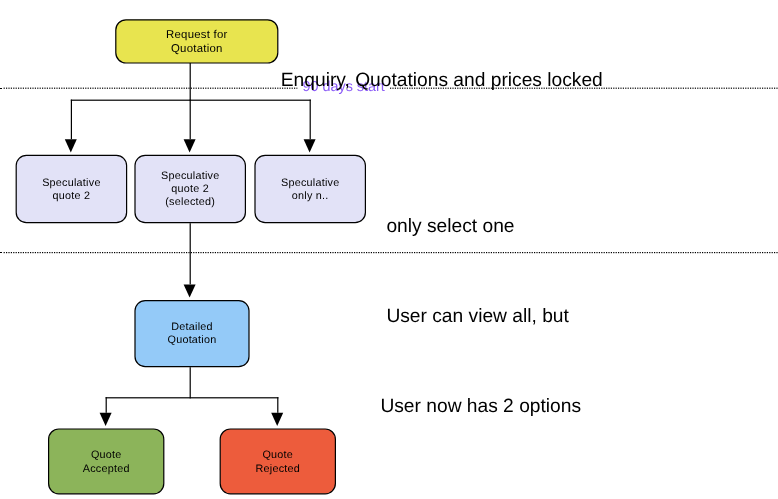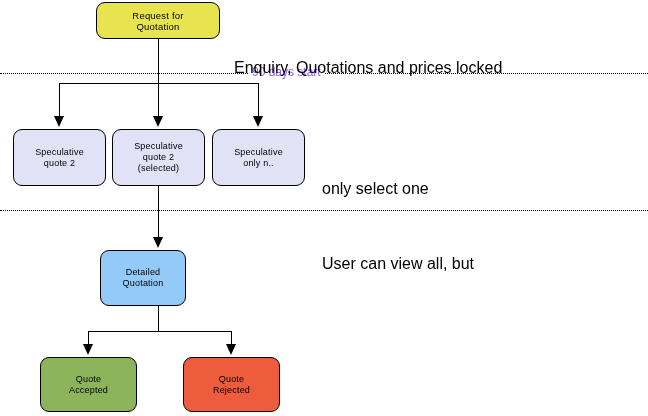--- a/index.html
+++ b/index.html
@@ -23,25 +23,25 @@
     justify-content:center;
     text-align:center;
     color:#000000;
     font-size:9px;
     line-height:11px;
     letter-spacing:0.2px;
     z-index:4;
   }
   .node .ln{display:block;white-space:nowrap;}
 
-  #node-rfq{left:96px;top:2px;width:124px;height:37px;background:#e8e44f;font-size:9.5px;}
+  #node-rfq{left:96px;top:16px;width:136px;height:37px;background:#e8e44f;font-size:9.5px;}
   #node-spec1{left:13px;top:129px;width:93px;height:57px;background:#e2e2f7;}
   #node-spec2{left:112px;top:129px;width:93px;height:57px;background:#e2e2f7;}
   #node-spec3{left:212px;top:129px;width:93px;height:57px;background:#e2e2f7;}
-  #node-detailed{left:100px;top:250px;width:86px;height:56px;background:#94caf8;}
+  #node-detailed{left:112px;top:250px;width:96px;height:56px;background:#94caf8;}
   #node-accepted{left:40px;top:357px;width:97px;height:55px;background:#8cb45a;}
   #node-rejected{left:183px;top:357px;width:97px;height:55px;background:#ed5c3c;}
 
   
   .annot{
     position:absolute;
     color:#000000;
     font-size:16px;
     line-height:25px;
     white-space:pre;
@@ -179,14 +179,17 @@
 
   <div class="annot" id="annot-1">
     <div>Enquiry, Quotations and prices locked</div>
   </div>
 
   <div class="annot" id="annot-2">
     <div>only select one</div>
     <div>User can view all, but</div>
   </div>
 
+  <div class="annot" id="annot-3">
+    <div>User now has 2 options</div>
+  </div>
 
 </div>
 
 </body></html>

